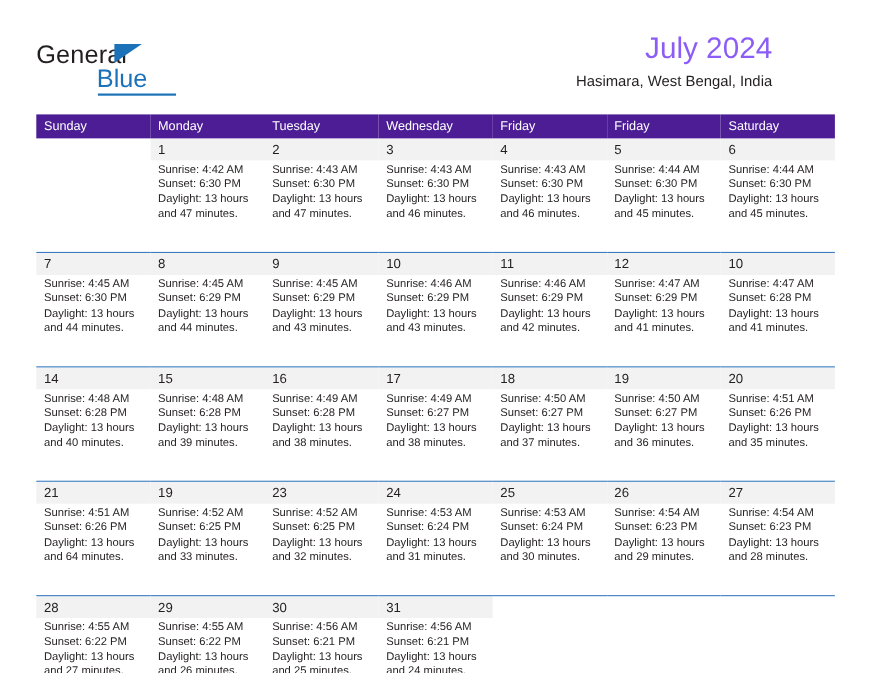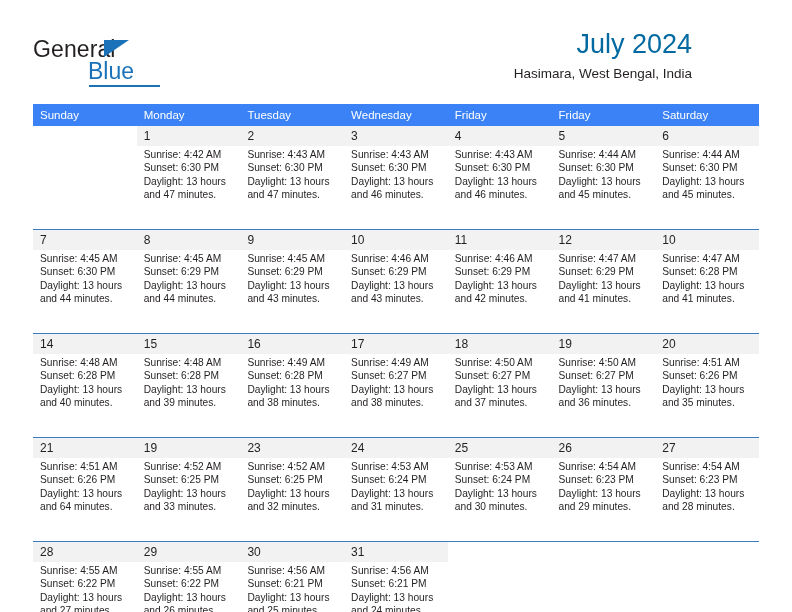--- a/index.html
+++ b/index.html
@@ -21,20 +21,21 @@
     box-sizing: border-box;
   }
 
   
   .header {
     position: absolute;
     left: 0;
     top: 0;
     width: 728px;
     height: 103px;
+    padding-left: 10px;
   }
   .logo {
     position: absolute;
     left: 33px;
     top: 36px;
     width: 200px;
     height: 50px;
   }
   .logo-general {
     position: absolute;
@@ -72,21 +73,21 @@
   }
 
   .title-block {
     position: absolute;
     right: 36px;
     top: 28px;
     text-align: right;
   }
   .cal-title {
     font-size: 27px;
-    color: #0369a1;
+    color: #8b5cf6;
     line-height: 32px;
     white-space: nowrap;
   }
   .cal-subtitle {
     font-size: 13.5px;
     color: #231f20;
     line-height: 18px;
     margin-top: 5px;
     white-space: nowrap;
   }
@@ -96,21 +97,21 @@
     position: absolute;
     left: 33px;
     top: 104px;
     width: 726px;
     border-collapse: collapse;
     table-layout: fixed;
   }
   .cal col { width: 103.71px; }
 
   .cal thead th {
-    background: #3b82f6;
+    background: #4c1d95;
     color: #ffffff;
     font-size: 11.5px;
     font-weight: normal;
     text-align: left;
     padding: 5px 0 5px 7px;
     height: 11px;
     border: none;
   }
 
   .daynum-row td {

